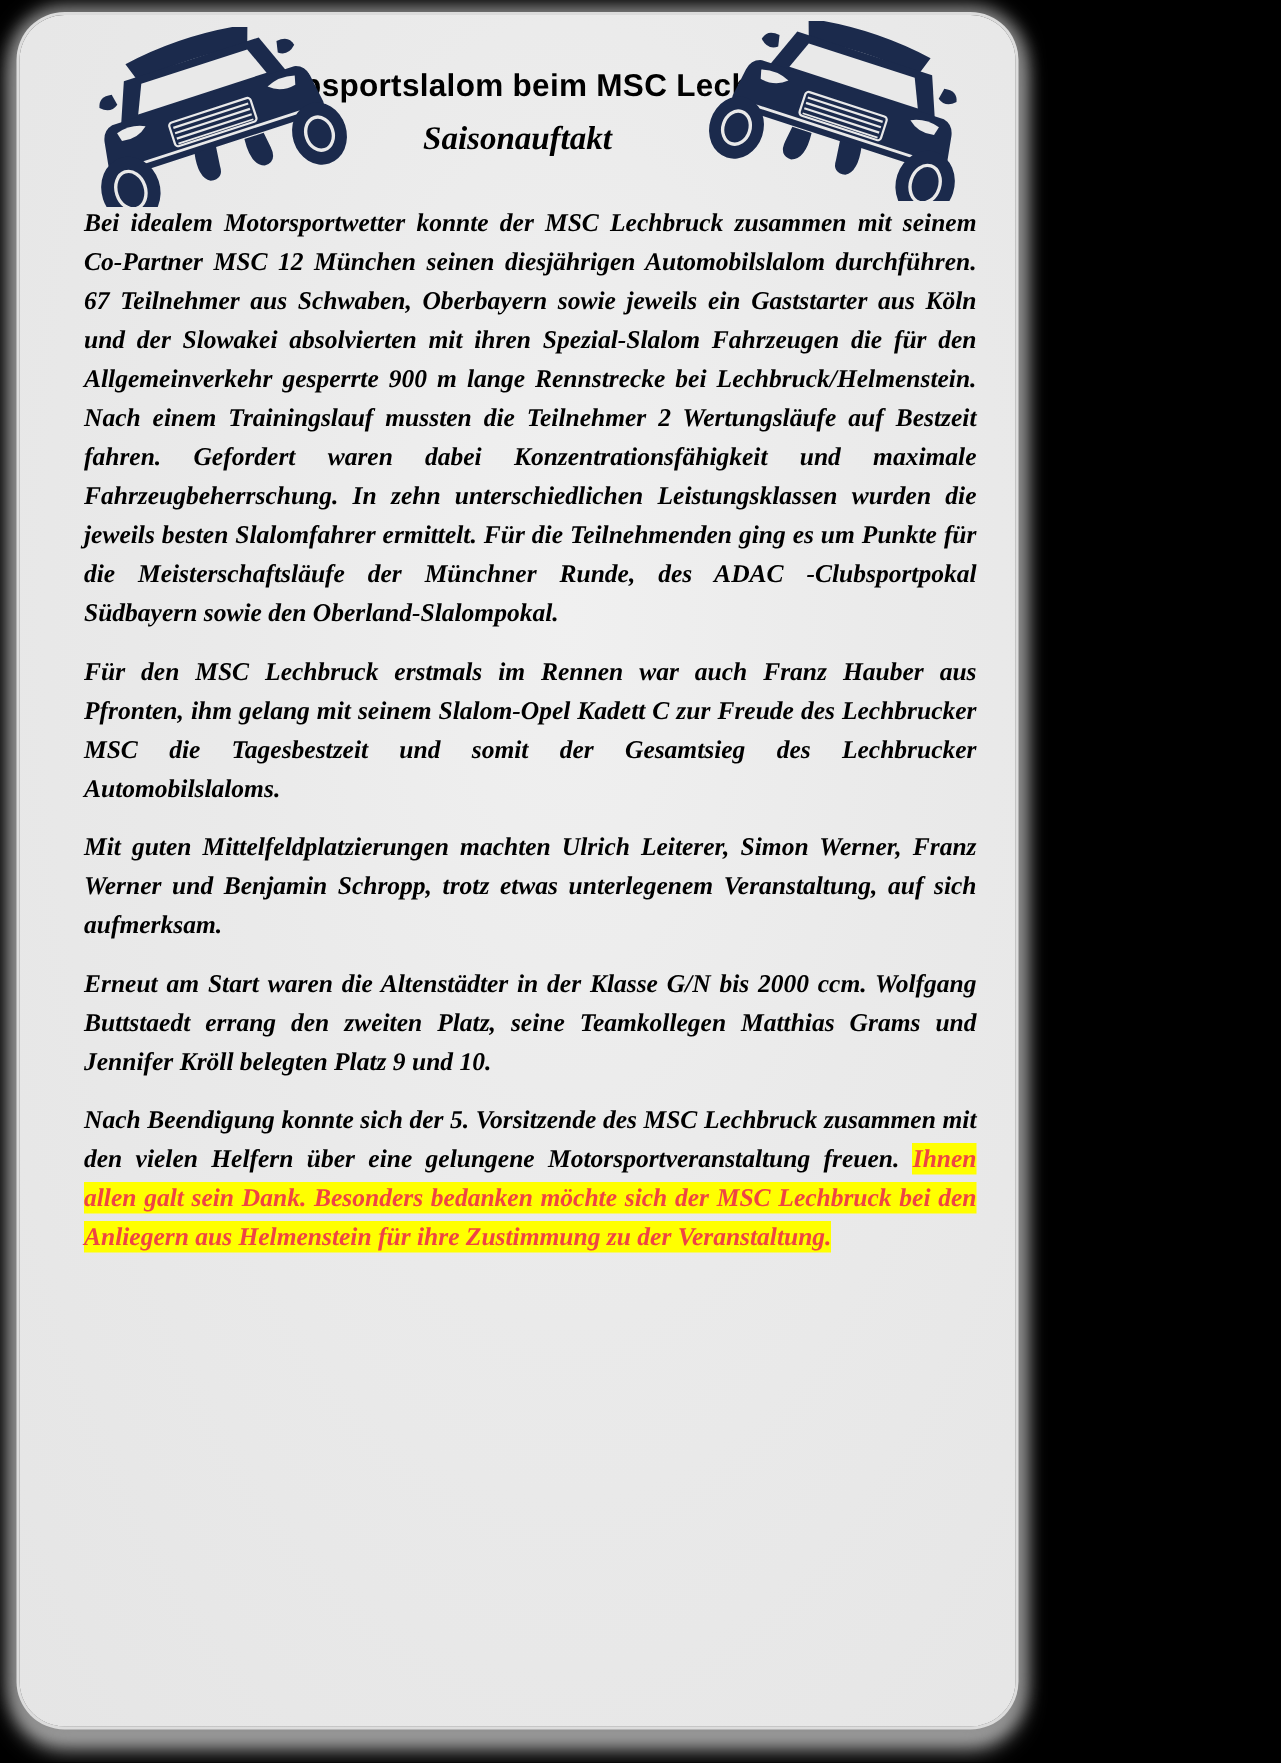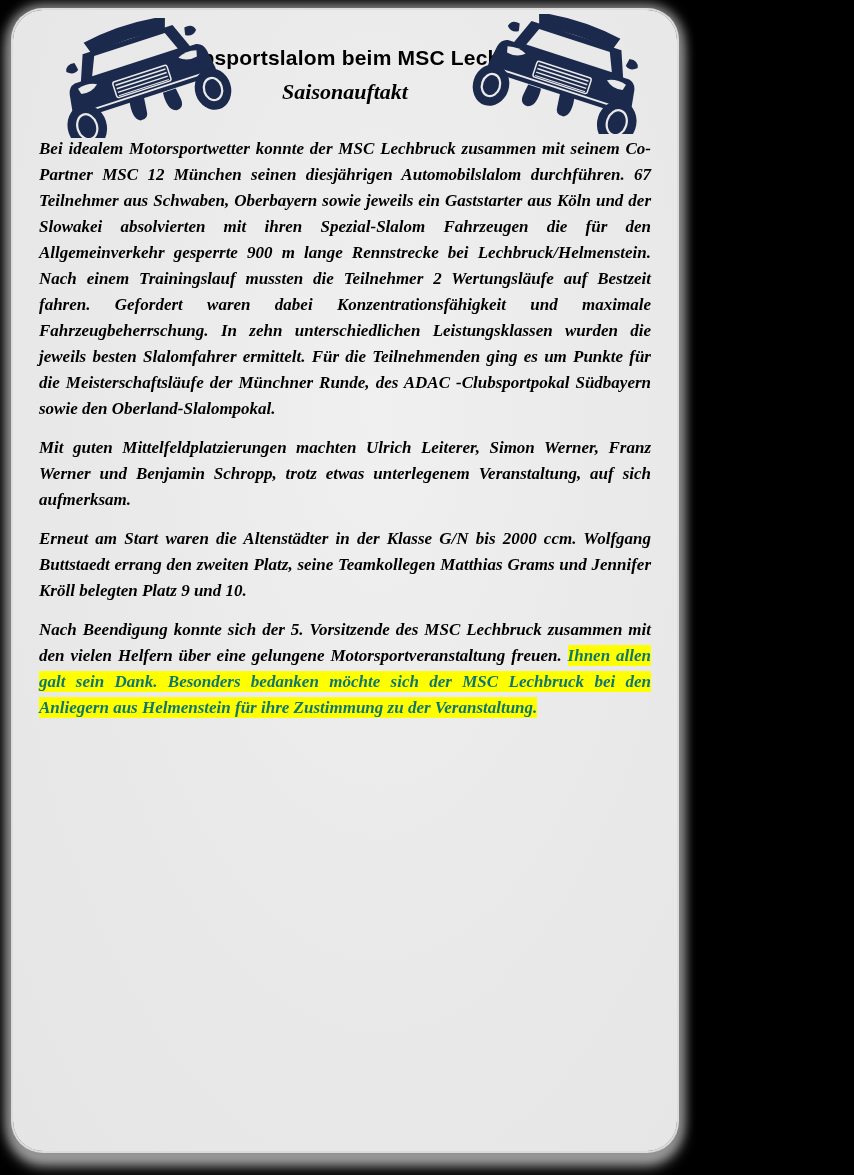--- a/index.html
+++ b/index.html
@@ -59,25 +59,25 @@
     padding: 4px 26px 0 26px;
   }
   .content p {
     font-family: "Liberation Serif", serif;
     font-style: italic;
     font-weight: bold;
     font-size: 17px;
     line-height: 26px;
     color: #000000;
     text-align: justify;
-    margin: 0 0 13px 0;
+    margin: 0 0 13px 17px;
   }
   .content p mark {
     background: #ffff00;
-    color: #0f766e;
+    color: #ef4444;
     padding: 1px 0;
   }
 </style>
 </head>
 <body>
 
 <svg width="0" height="0" style="position:absolute">
   <defs>
     <g id="rally-car">
       <g fill="#1b2a4c" transform="rotate(-18 115 82)">
@@ -131,19 +131,20 @@
         <svg viewBox="0 0 230 160" width="215" height="120">
             <use href="#rally-car"></use>
           </svg>
       </div>
       <div class="title">16. Clubsportslalom beim MSC Lechbruck</div>
       <div class="subtitle">Saisonauftakt</div>
     </div>
 
     <div class="content">
       <p><span>Bei idealem Motorsportwetter konnte der MSC Lechbruck zusammen mit seinem Co-Partner MSC 12 München seinen diesjährigen Automobilslalom durchführen. 67 Teilnehmer aus Schwaben, Oberbayern sowie jeweils ein Gaststarter aus Köln und der Slowakei absolvierten mit ihren Spezial-Slalom Fahrzeugen die für den Allgemeinverkehr gesperrte 900 m lange Rennstrecke bei Lechbruck/Helmenstein. Nach einem Trainingslauf mussten die Teilnehmer 2 Wertungsläufe auf Bestzeit fahren. Gefordert waren dabei Konzentrationsfähigkeit und maximale Fahrzeugbeherrschung. In zehn unterschiedlichen Leistungsklassen wurden die jeweils besten Slalomfahrer ermittelt. Für die Teilnehmenden ging es um Punkte für die Meisterschaftsläufe der Münchner Runde, des ADAC -Clubsportpokal Südbayern sowie den Oberland-Slalompokal.</span></p>
+      <p><span>Für den MSC Lechbruck erstmals im Rennen war auch Franz Hauber aus Pfronten, ihm gelang mit seinem Slalom-Opel Kadett C zur Freude des Lechbrucker MSC die Tagesbestzeit und somit der Gesamtsieg des Lechbrucker Automobilslaloms.</span></p>
       <p><span>Mit guten Mittelfeldplatzierungen machten Ulrich Leiterer, Simon Werner, Franz Werner und Benjamin Schropp, trotz etwas unterlegenem Veranstaltung, auf sich aufmerksam.</span></p>
       <p><span>Erneut am Start waren die Altenstädter in der Klasse G/N bis 2000 ccm. Wolfgang Buttstaedt errang den zweiten Platz, seine Teamkollegen Matthias Grams und Jennifer Kröll belegten Platz 9 und 10.</span></p>
       <p><span>Nach Beendigung konnte sich der 5. Vorsitzende des MSC Lechbruck zusammen mit den vielen Helfern über eine gelungene Motorsportveranstaltung freuen. </span><mark>Ihnen allen galt sein Dank. Besonders bedanken möchte sich der MSC Lechbruck bei den Anliegern aus Helmenstein für ihre Zustimmung zu der Veranstaltung.</mark></p>
     </div>
 
   </div>
 </div>
 
 </body></html>

